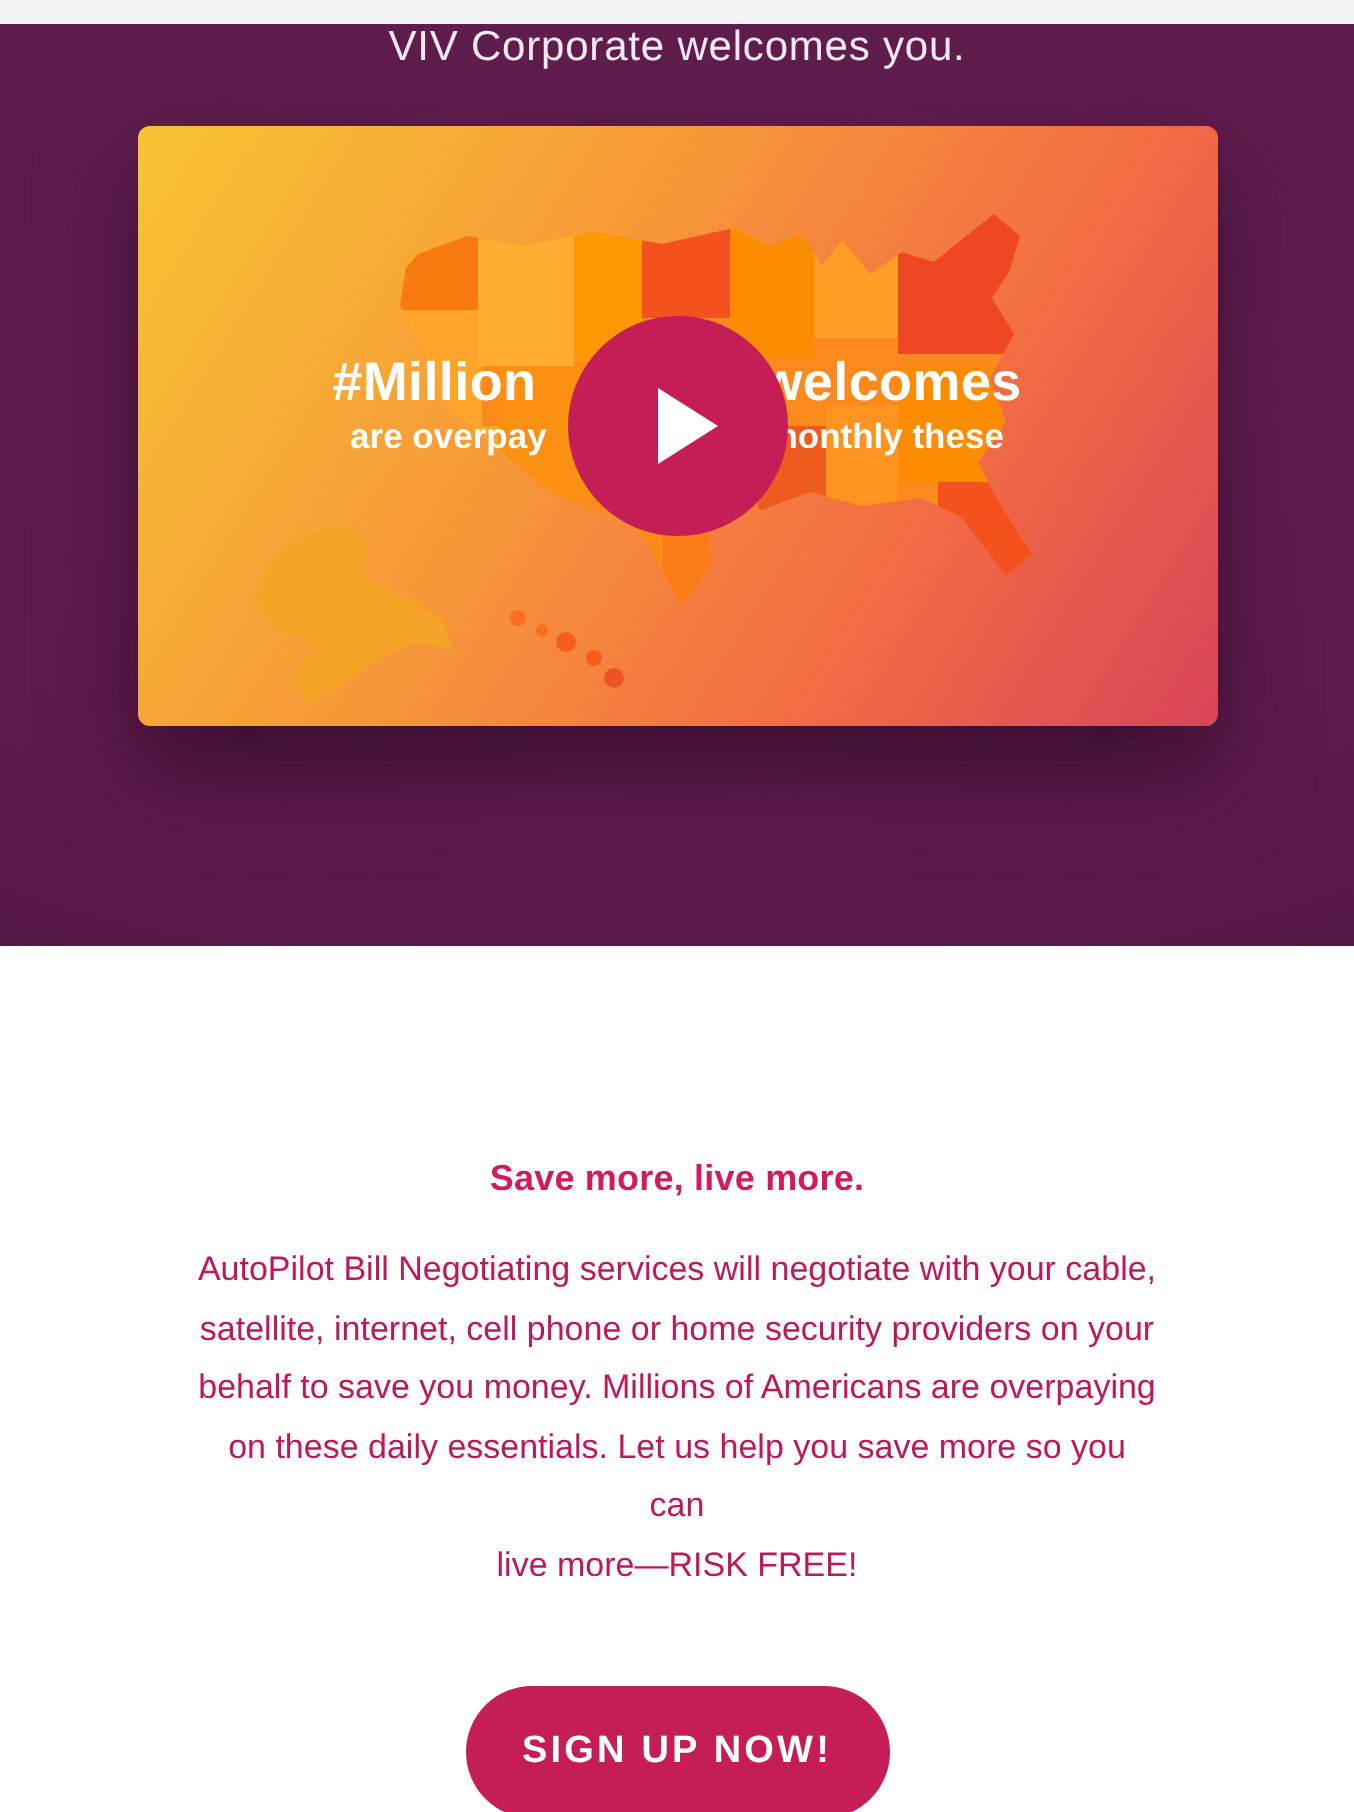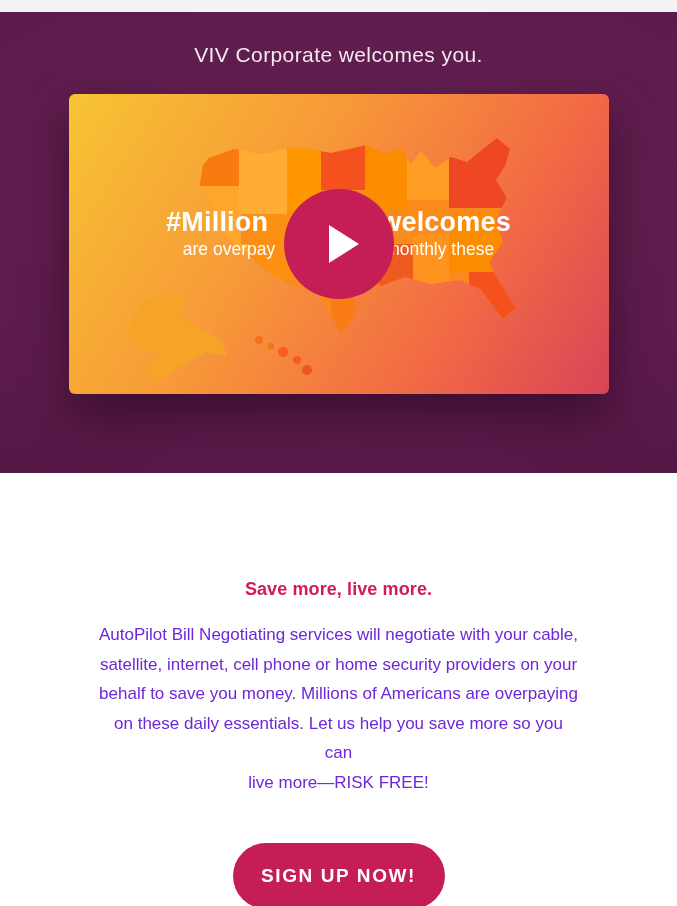--- a/index.html
+++ b/index.html
@@ -24,21 +24,20 @@
   }
   
   .hero {
     height: 461px;
     flex: 0 0 auto;
     background: radial-gradient(ellipse 130% 95% at 50% 38%, var(--header-bg-light) 0%, var(--header-bg) 55%, var(--header-bg-dark) 100%);
     text-align: center;
   }
   .hero-title {
     margin: 0;
-    padding-top: 31px;
     color: #f2e9f1;
     font-size: 21px;
     font-weight: 300;
     letter-spacing: 0.4px;
   }
   .video-thumb {
     position: relative;
     width: 540px;
     height: 300px;
     margin: 27px auto 0;
@@ -69,21 +68,21 @@
     font-size: 27px;
     font-weight: 800;
     letter-spacing: 0.2px;
     line-height: 32px;
   }
   .vt-line2 {
     display: flex;
     justify-content: center;
     align-items: center;
     font-size: 17.5px;
-    font-weight: 400;
+    font-weight: 700;
     line-height: 23px;
   }
   .vt-gap-lg { width: 112px; flex: 0 0 auto; }
   .vt-gap-sm { width: 110px; flex: 0 0 auto; }
   .play-btn {
     position: absolute;
     left: 50%;
     top: 50%;
     transform: translate(-50%, -50%);
     width: 110px;
@@ -118,21 +117,21 @@
     font-size: 18px;
     font-weight: 700;
     letter-spacing: 0.1px;
     color: var(--heading-pink);
   }
   .body-paragraph {
     width: 480px;
     margin: 20px auto 0;
     font-size: 17px;
     line-height: 29.5px;
-    color: #6d28d9;
+    color: #be185d;
     white-space: pre-line;
   }
   .cta {
     display: block;
     margin: 46px auto 0;
     width: 212px;
     height: 66px;
     border: none;
     border-radius: 33px;
     background: var(--accent);

